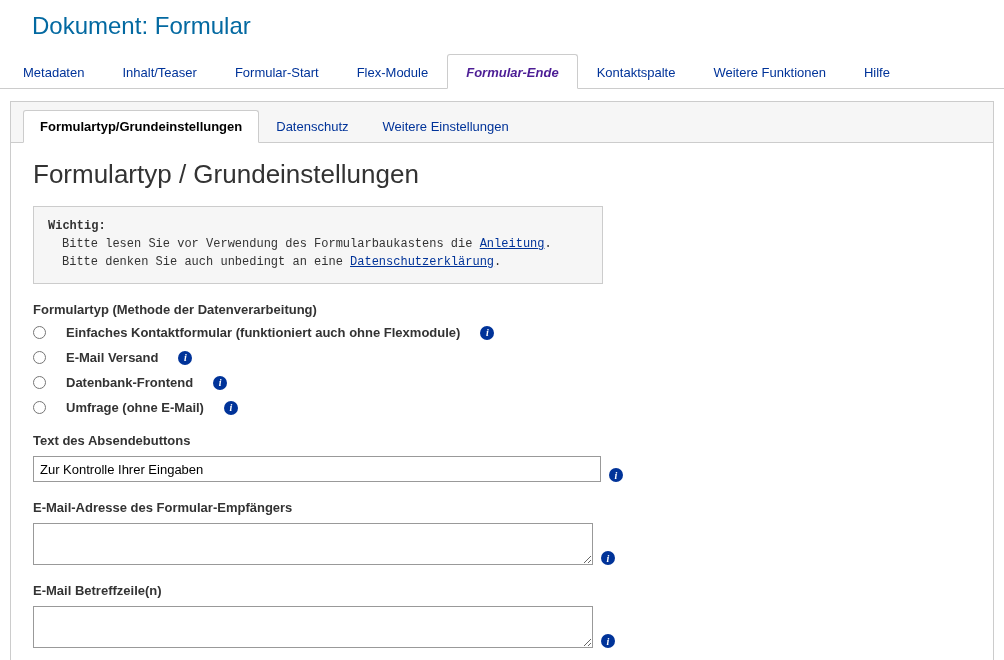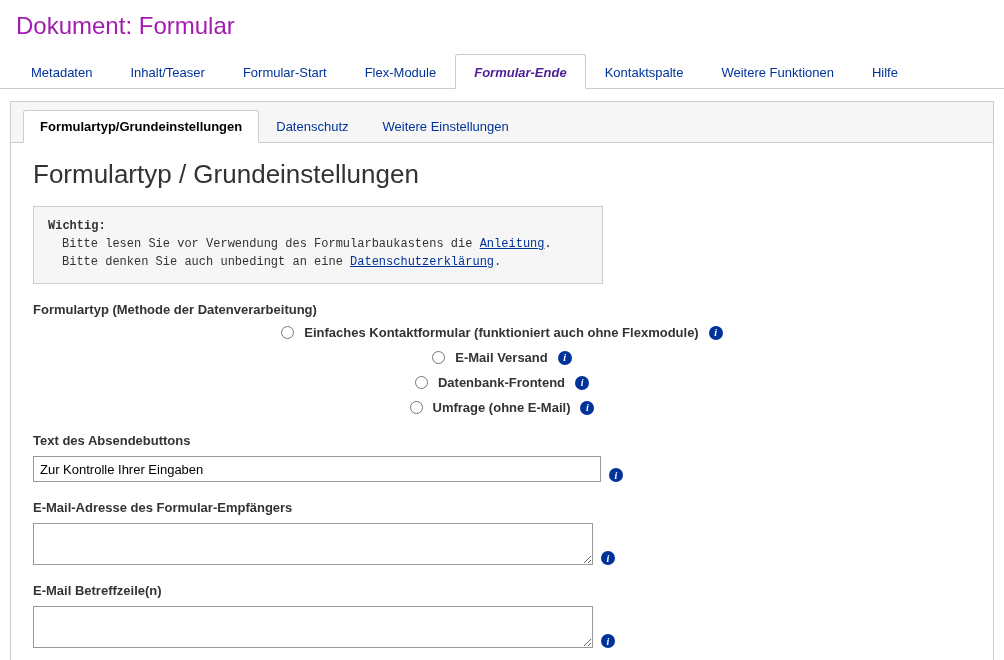--- a/index.html
+++ b/index.html
@@ -6,26 +6,26 @@
   body {
     font-family: Arial, Helvetica, sans-serif;
     font-size: 13px;
     color: #333;
     background: #fff;
     width: 1004px;
   }
   .page-title {
     font-size: 24px;
     font-weight: normal;
-    color: #a21caf;
-    padding: 12px 16px 14px;
+    color: #0369a1;
+    padding: 12px 32px 14px;
   }
   .main-tabs {
     border-bottom: 1px solid #ccc;
-    padding: 0 12px;
+    padding: 0 4px;
     display: flex;
     gap: 0;
   }
   .main-tab {
     padding: 10px 18px 8px;
     color: #003399;
     cursor: pointer;
     font-size: 13px;
     border: 1px solid transparent;
     border-bottom: none;
@@ -98,23 +98,22 @@
   .notice-box a { color: #003399; text-decoration: underline; }
   .field-label {
     font-weight: bold;
     font-size: 13px;
     margin-bottom: 8px;
     margin-top: 6px;
   }
   .radio-row {
     display: flex;
     align-items: center;
-    gap: 10px;
+    gap: 20px;
     margin-bottom: 10px;
-    justify-content: center;
   }
   .radio-row label { font-weight: bold; font-size: 13px; }
   .info-icon {
     display: inline-flex;
     width: 14px;
     height: 14px;
     border-radius: 50%;
     background: #003399;
     color: #fff;
     align-items: center;

